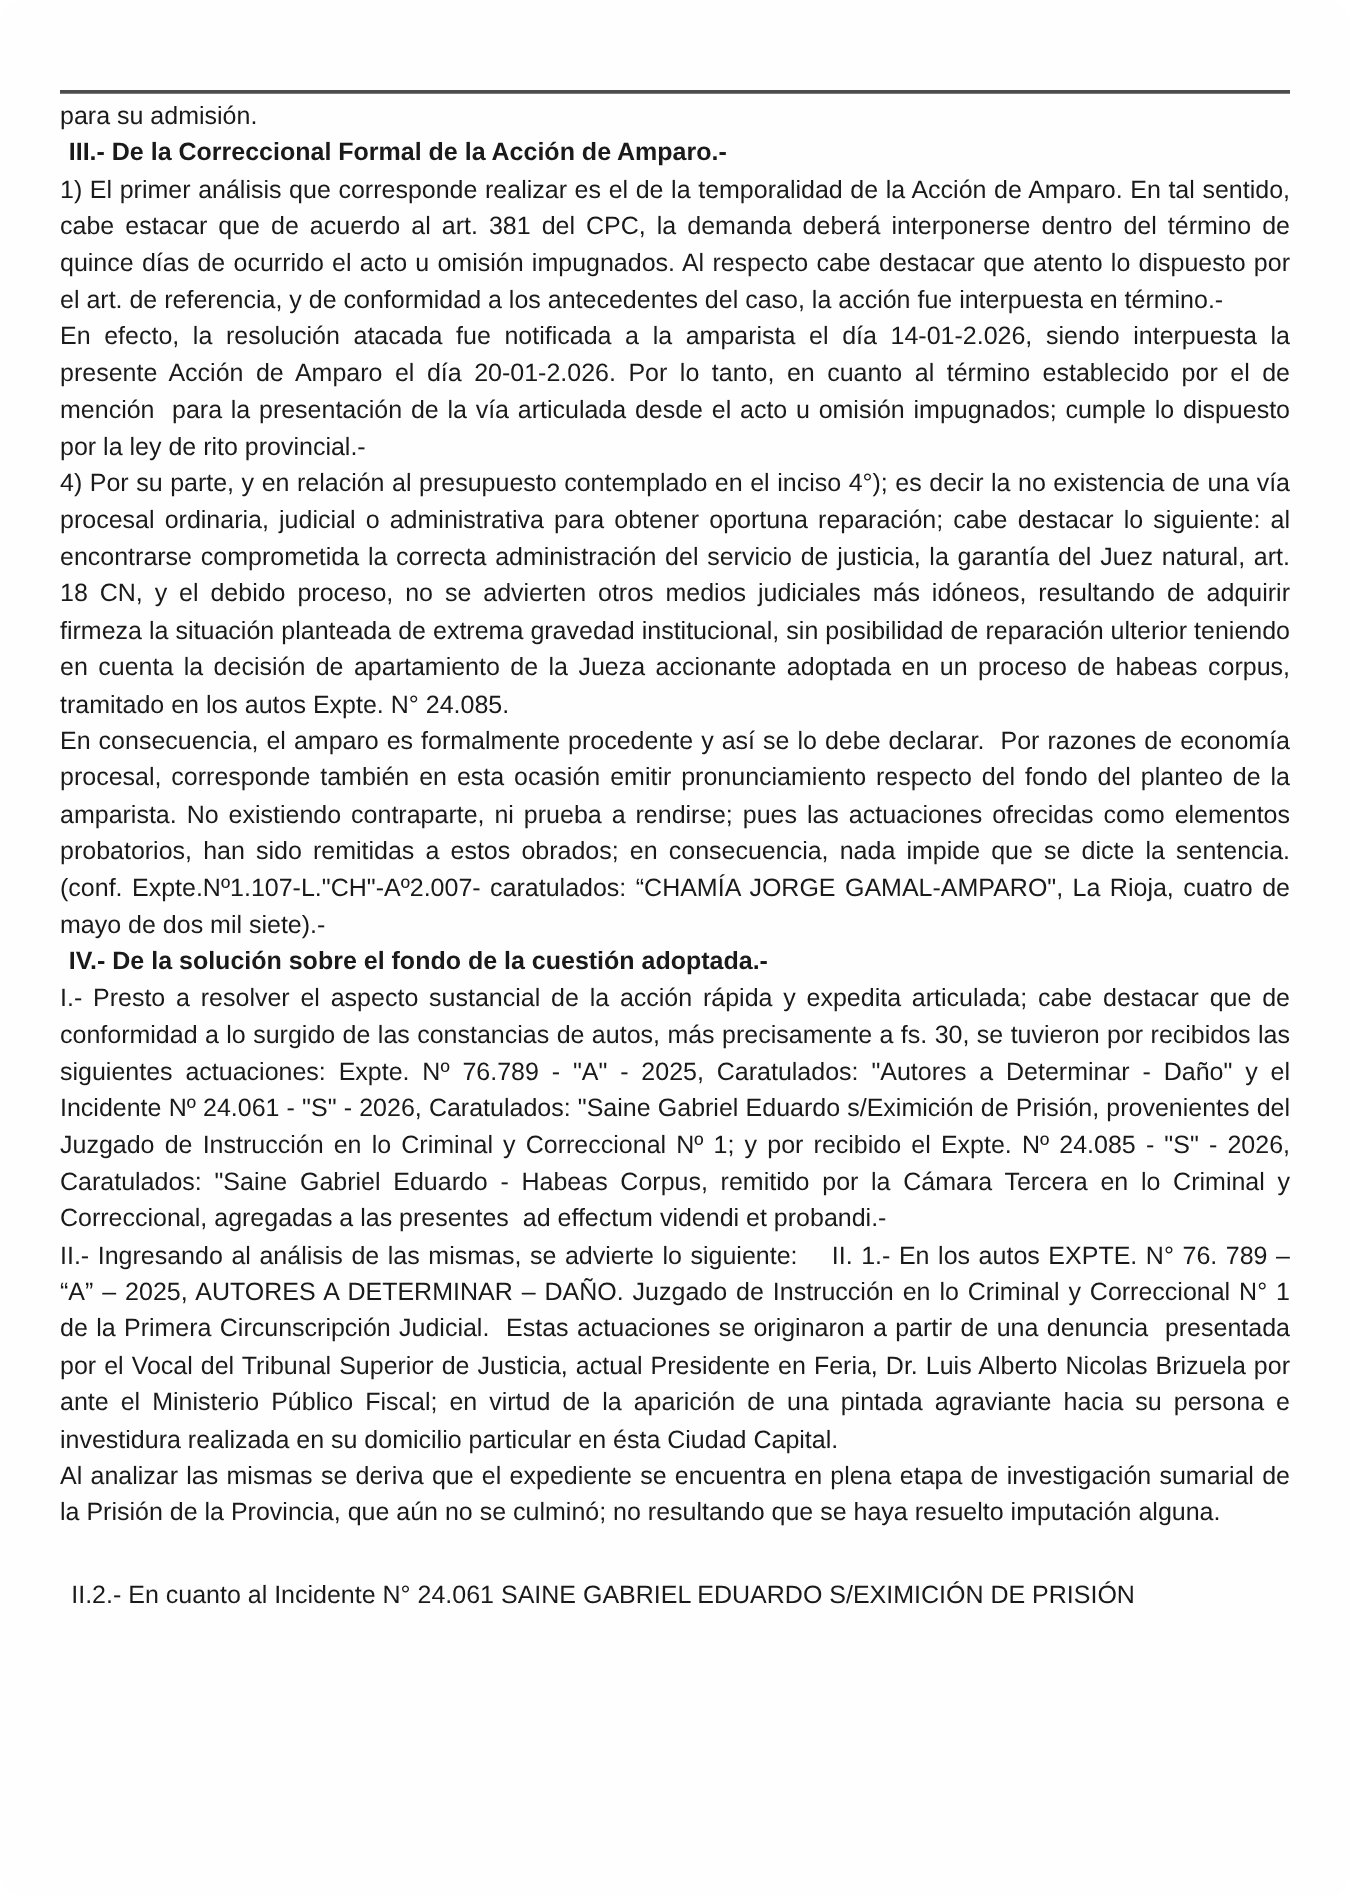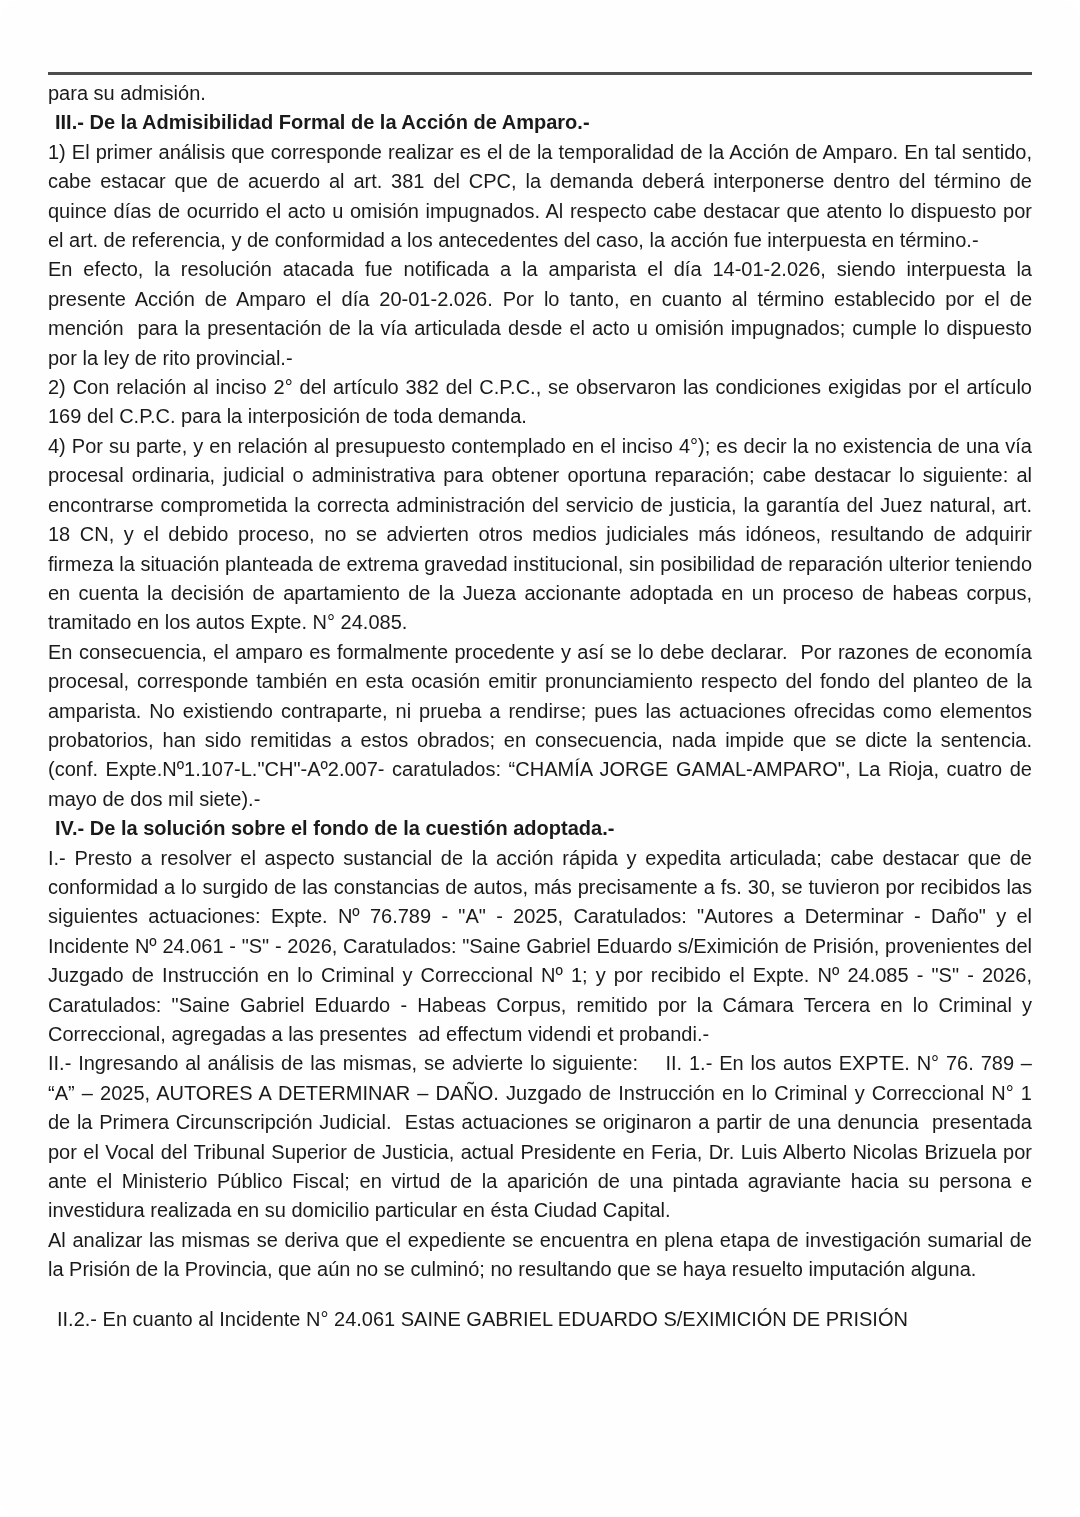--- a/index.html
+++ b/index.html
@@ -39,37 +39,36 @@
 
   .content p.nojust { text-align: left; }
 
   .content p.heading {
     font-weight: 700;
     padding-left: 7px;
     text-align: left;
   }
 
   .content p.para-ii2 {
-    margin-top: 20px;
+    margin-top: 36px;
     padding-left: 9px;
     text-align: left;
   }
 </style>
 </head>
 <body>
 
 <div class="page">
   <div class="content">
     <div class="divider"></div>
 
     <p class="nojust">para su admisión.</p>
-    <p class="heading">III.- De la Admisibilidad Formal de la Acción de Amparo.-</p>
+    <p class="heading">III.- De la Correccional Formal de la Acción de Amparo.-</p>
     <p>1) El primer análisis que corresponde realizar es el de la temporalidad de la Acción de Amparo. En tal sentido, cabe estacar que de acuerdo al art. 381 del CPC, la demanda deberá interponerse dentro del término de quince días de ocurrido el acto u omisión impugnados. Al respecto cabe destacar que atento lo dispuesto por el art. de referencia, y de conformidad a los antecedentes del caso, la acción fue interpuesta en término.-</p>
     <p>En efecto, la resolución atacada fue notificada a la amparista el día 14-01-2.026, siendo interpuesta la presente Acción de Amparo el día 20-01-2.026. Por lo tanto, en cuanto al término establecido por el de mención &nbsp;para la presentación de la vía articulada desde el acto u omisión impugnados; cumple lo dispuesto por la ley de rito provincial.-</p>
-    <p>2) Con relación al inciso 2° del artículo 382 del C.P.C., se observaron las condiciones exigidas por el artículo 169 del C.P.C. para la interposición de toda demanda.</p>
     <p>4) Por su parte, y en relación al presupuesto contemplado en el inciso 4°); es decir la no existencia de una vía procesal ordinaria, judicial o administrativa para obtener oportuna reparación; cabe destacar lo siguiente: al encontrarse comprometida la correcta administración del servicio de justicia, la garantía del Juez natural, art. 18 CN, y el debido proceso, no se advierten otros medios judiciales más idóneos, resultando de adquirir firmeza la situación planteada de extrema gravedad institucional, sin posibilidad de reparación ulterior teniendo en cuenta la decisión de apartamiento de la Jueza accionante adoptada en un proceso de habeas corpus, tramitado en los autos Expte. N° 24.085.</p>
     <p>En consecuencia, el amparo es formalmente procedente y así se lo debe declarar. &nbsp;Por razones de economía procesal, corresponde también en esta ocasión emitir pronunciamiento respecto del fondo del planteo de la amparista. No existiendo contraparte, ni prueba a rendirse; pues las actuaciones ofrecidas como elementos probatorios, han sido remitidas a estos obrados; en consecuencia, nada impide que se dicte la sentencia. (conf. Expte.Nº1.107-L."CH"-Aº2.007- caratulados: “CHAMÍA JORGE GAMAL-AMPARO", La Rioja, cuatro de mayo de dos mil siete).-</p>
     <p class="heading">IV.- De la solución sobre el fondo de la cuestión adoptada.-</p>
     <p>I.- Presto a resolver el aspecto sustancial de la acción rápida y expedita articulada; cabe destacar que de conformidad a lo surgido de las constancias de autos, más precisamente a fs. 30, se tuvieron por recibidos las siguientes actuaciones: Expte. Nº 76.789 - "A" - 2025, Caratulados: "Autores a Determinar - Daño" y el Incidente Nº 24.061 - "S" - 2026, Caratulados: "Saine Gabriel Eduardo s/Eximición de Prisión, provenientes del Juzgado de Instrucción en lo Criminal y Correccional Nº 1; y por recibido el Expte. Nº 24.085 - "S" - 2026, Caratulados: "Saine Gabriel Eduardo - Habeas Corpus, remitido por la Cámara Tercera en lo Criminal y Correccional, agregadas a las presentes &nbsp;ad effectum videndi et probandi.-</p>
     <p>II.- Ingresando al análisis de las mismas, se advierte lo siguiente: &nbsp;&nbsp;&nbsp;II. 1.- En los autos EXPTE. N° 76. 789 – “A” – 2025, AUTORES A DETERMINAR – DAÑO. Juzgado de Instrucción en lo Criminal y Correccional N° 1 de la Primera Circunscripción Judicial. &nbsp;Estas actuaciones se originaron a partir de una denuncia &nbsp;presentada por el Vocal del Tribunal Superior de Justicia, actual Presidente en Feria, Dr. Luis Alberto Nicolas Brizuela por ante el Ministerio Público Fiscal; en virtud de la aparición de una pintada agraviante hacia su persona e investidura realizada en su domicilio particular en ésta Ciudad Capital.</p>
     <p>Al analizar las mismas se deriva que el expediente se encuentra en plena etapa de investigación sumarial de la Prisión de la Provincia, que aún no se culminó; no resultando que se haya resuelto imputación alguna.</p>
     <p class="para-ii2">II.2.- En cuanto al Incidente N° 24.061 SAINE GABRIEL EDUARDO S/EXIMICIÓN DE PRISIÓN</p>
   </div>
 </div>
 

